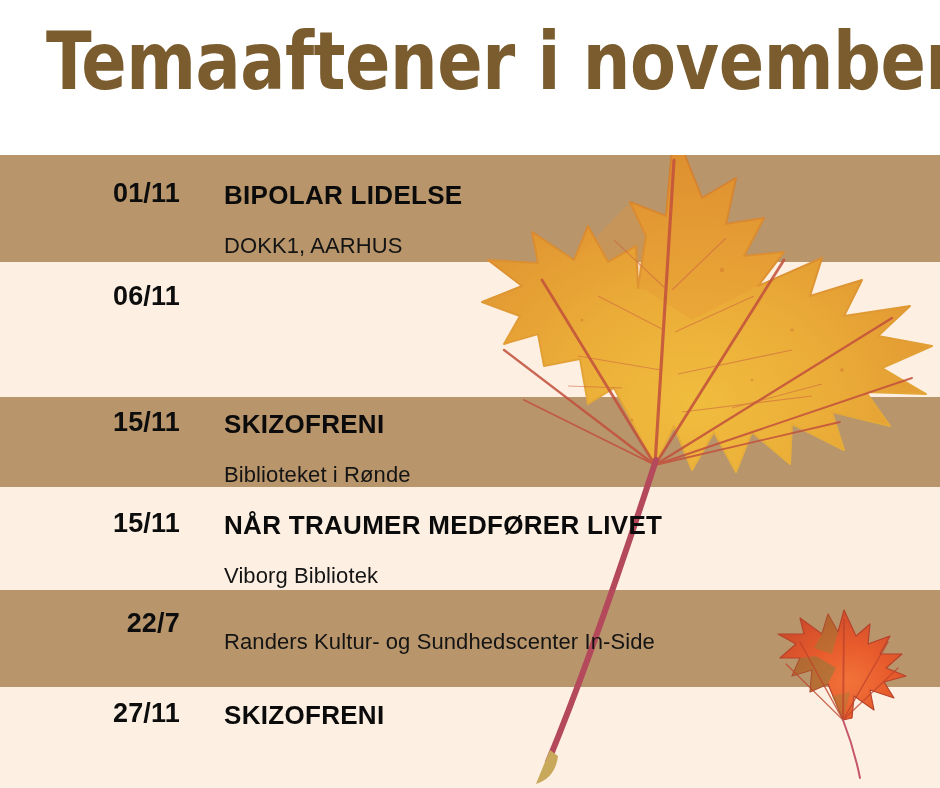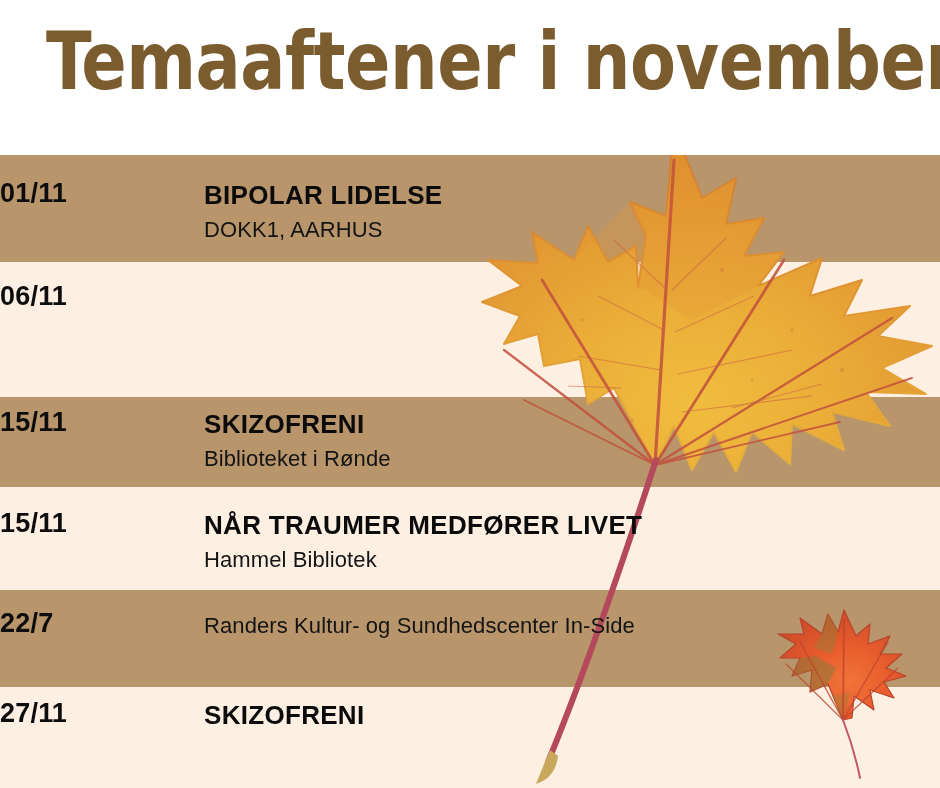--- a/index.html
+++ b/index.html
@@ -55,48 +55,48 @@
     position: absolute;
     left: 0;
     width: 940px;
     z-index: 5;
     pointer-events: none;
   }
   .row-date {
     position: absolute;
     left: 0;
     width: 180px;
-    text-align: left;
+    text-align: right;
     font-size: 27px;
     font-weight: 700;
     color: #0d0d0d;
     letter-spacing: 0.2px;
     font-family: "Liberation Sans", sans-serif;
   }
   .row-body {
     position: absolute;
-    left: 204px;
+    left: 224px;
     right: 0;
   }
   .row-title {
     font-size: 26px;
     font-weight: 700;
     color: #0b0b0b;
     letter-spacing: 0.3px;
     line-height: 1.32;
     white-space: pre-line;
     font-family: "Liberation Sans", sans-serif;
   }
   .row-venue {
     font-size: 22px;
     font-weight: 400;
     color: #141414;
     letter-spacing: 0.1px;
     line-height: 1.3;
-    margin-top: 4px;
+    margin-top: 20px;
     font-family: "Liberation Sans", sans-serif;
   }
 
   
   #leaf-big-wrap {
     position: absolute;
     left: 392px;
     top: 120px;
     width: 560px;
     height: 430px;
@@ -260,21 +260,21 @@
     <div class="row-body">
       <div class="row-title">SKIZOFRENI</div>
       <div class="row-venue">Biblioteket i Rønde</div>
     </div>
   </div>
 
   <div class="row" style="top:508px;">
     <div class="row-date">15/11</div>
     <div class="row-body">
       <div class="row-title">NÅR TRAUMER MEDFØRER LIVET</div>
-      <div class="row-venue">Hammel Bibliotek</div>
+      <div class="row-venue">Viborg Bibliotek</div>
     </div>
   </div>
 
   <div class="row" style="top:608px;">
     <div class="row-date">22/7</div>
     <div class="row-body">
       <div class="row-venue">Randers Kultur- og Sundhedscenter In-Side</div>
     </div>
   </div>
 

